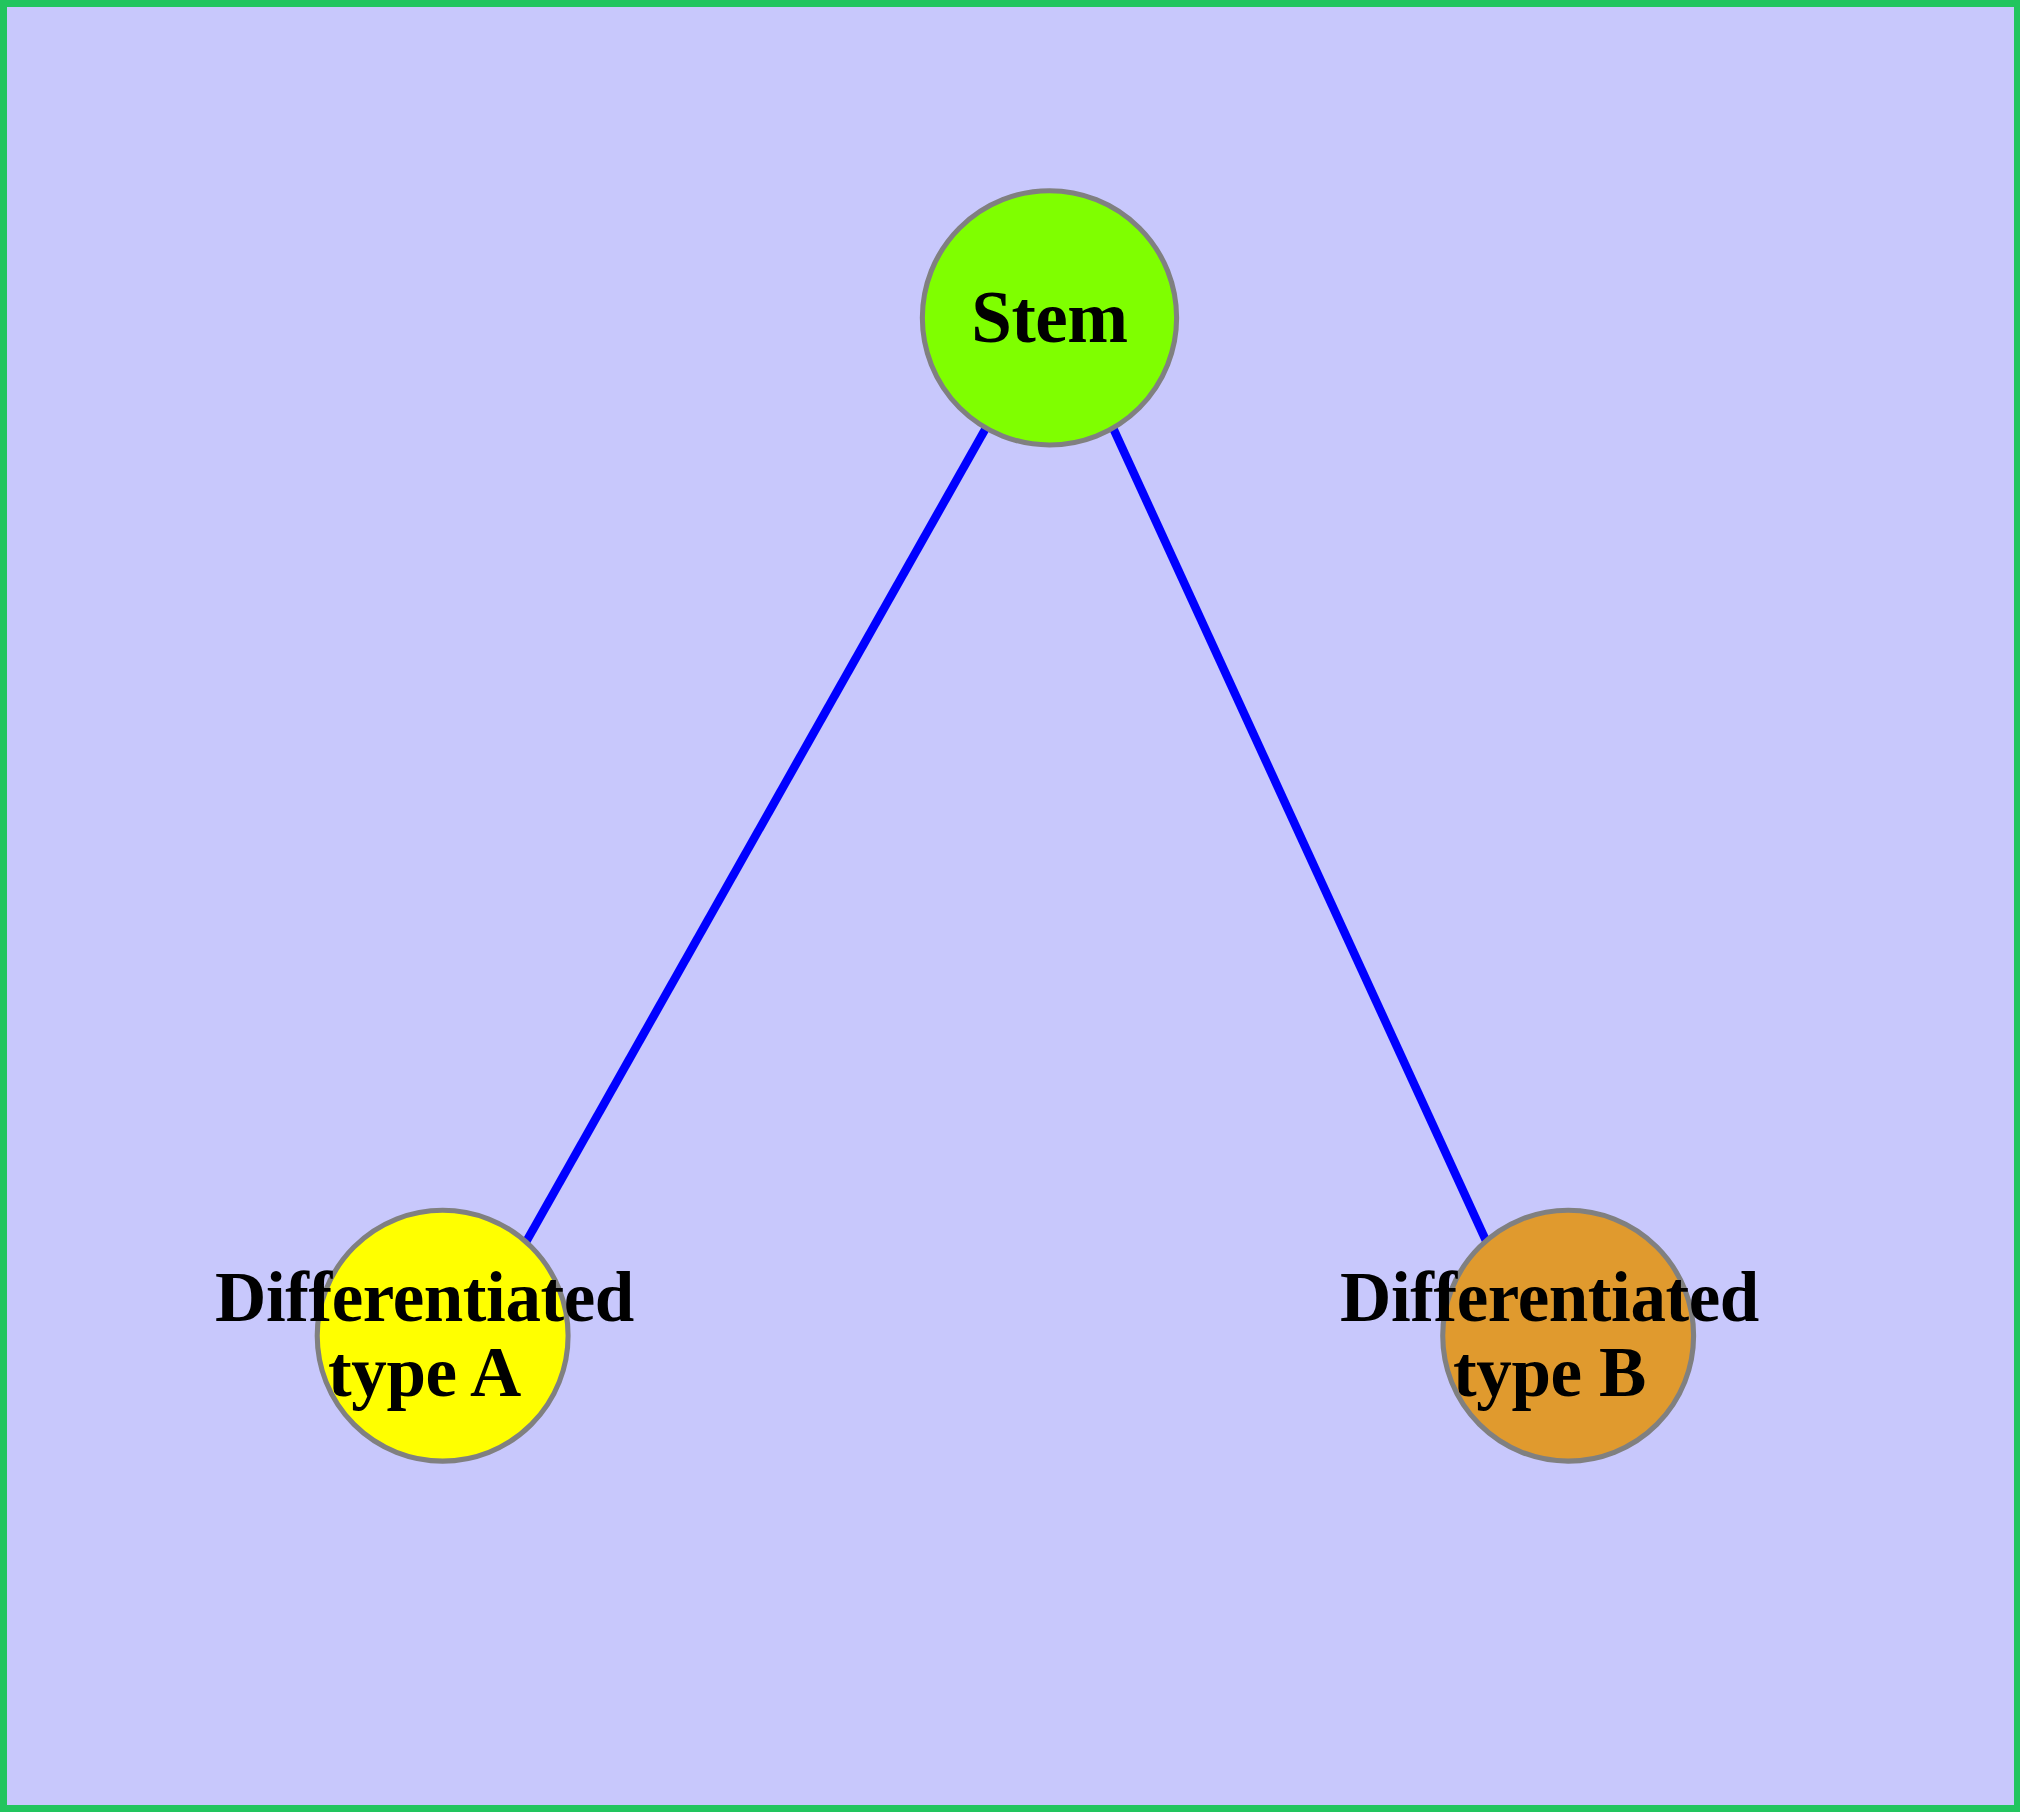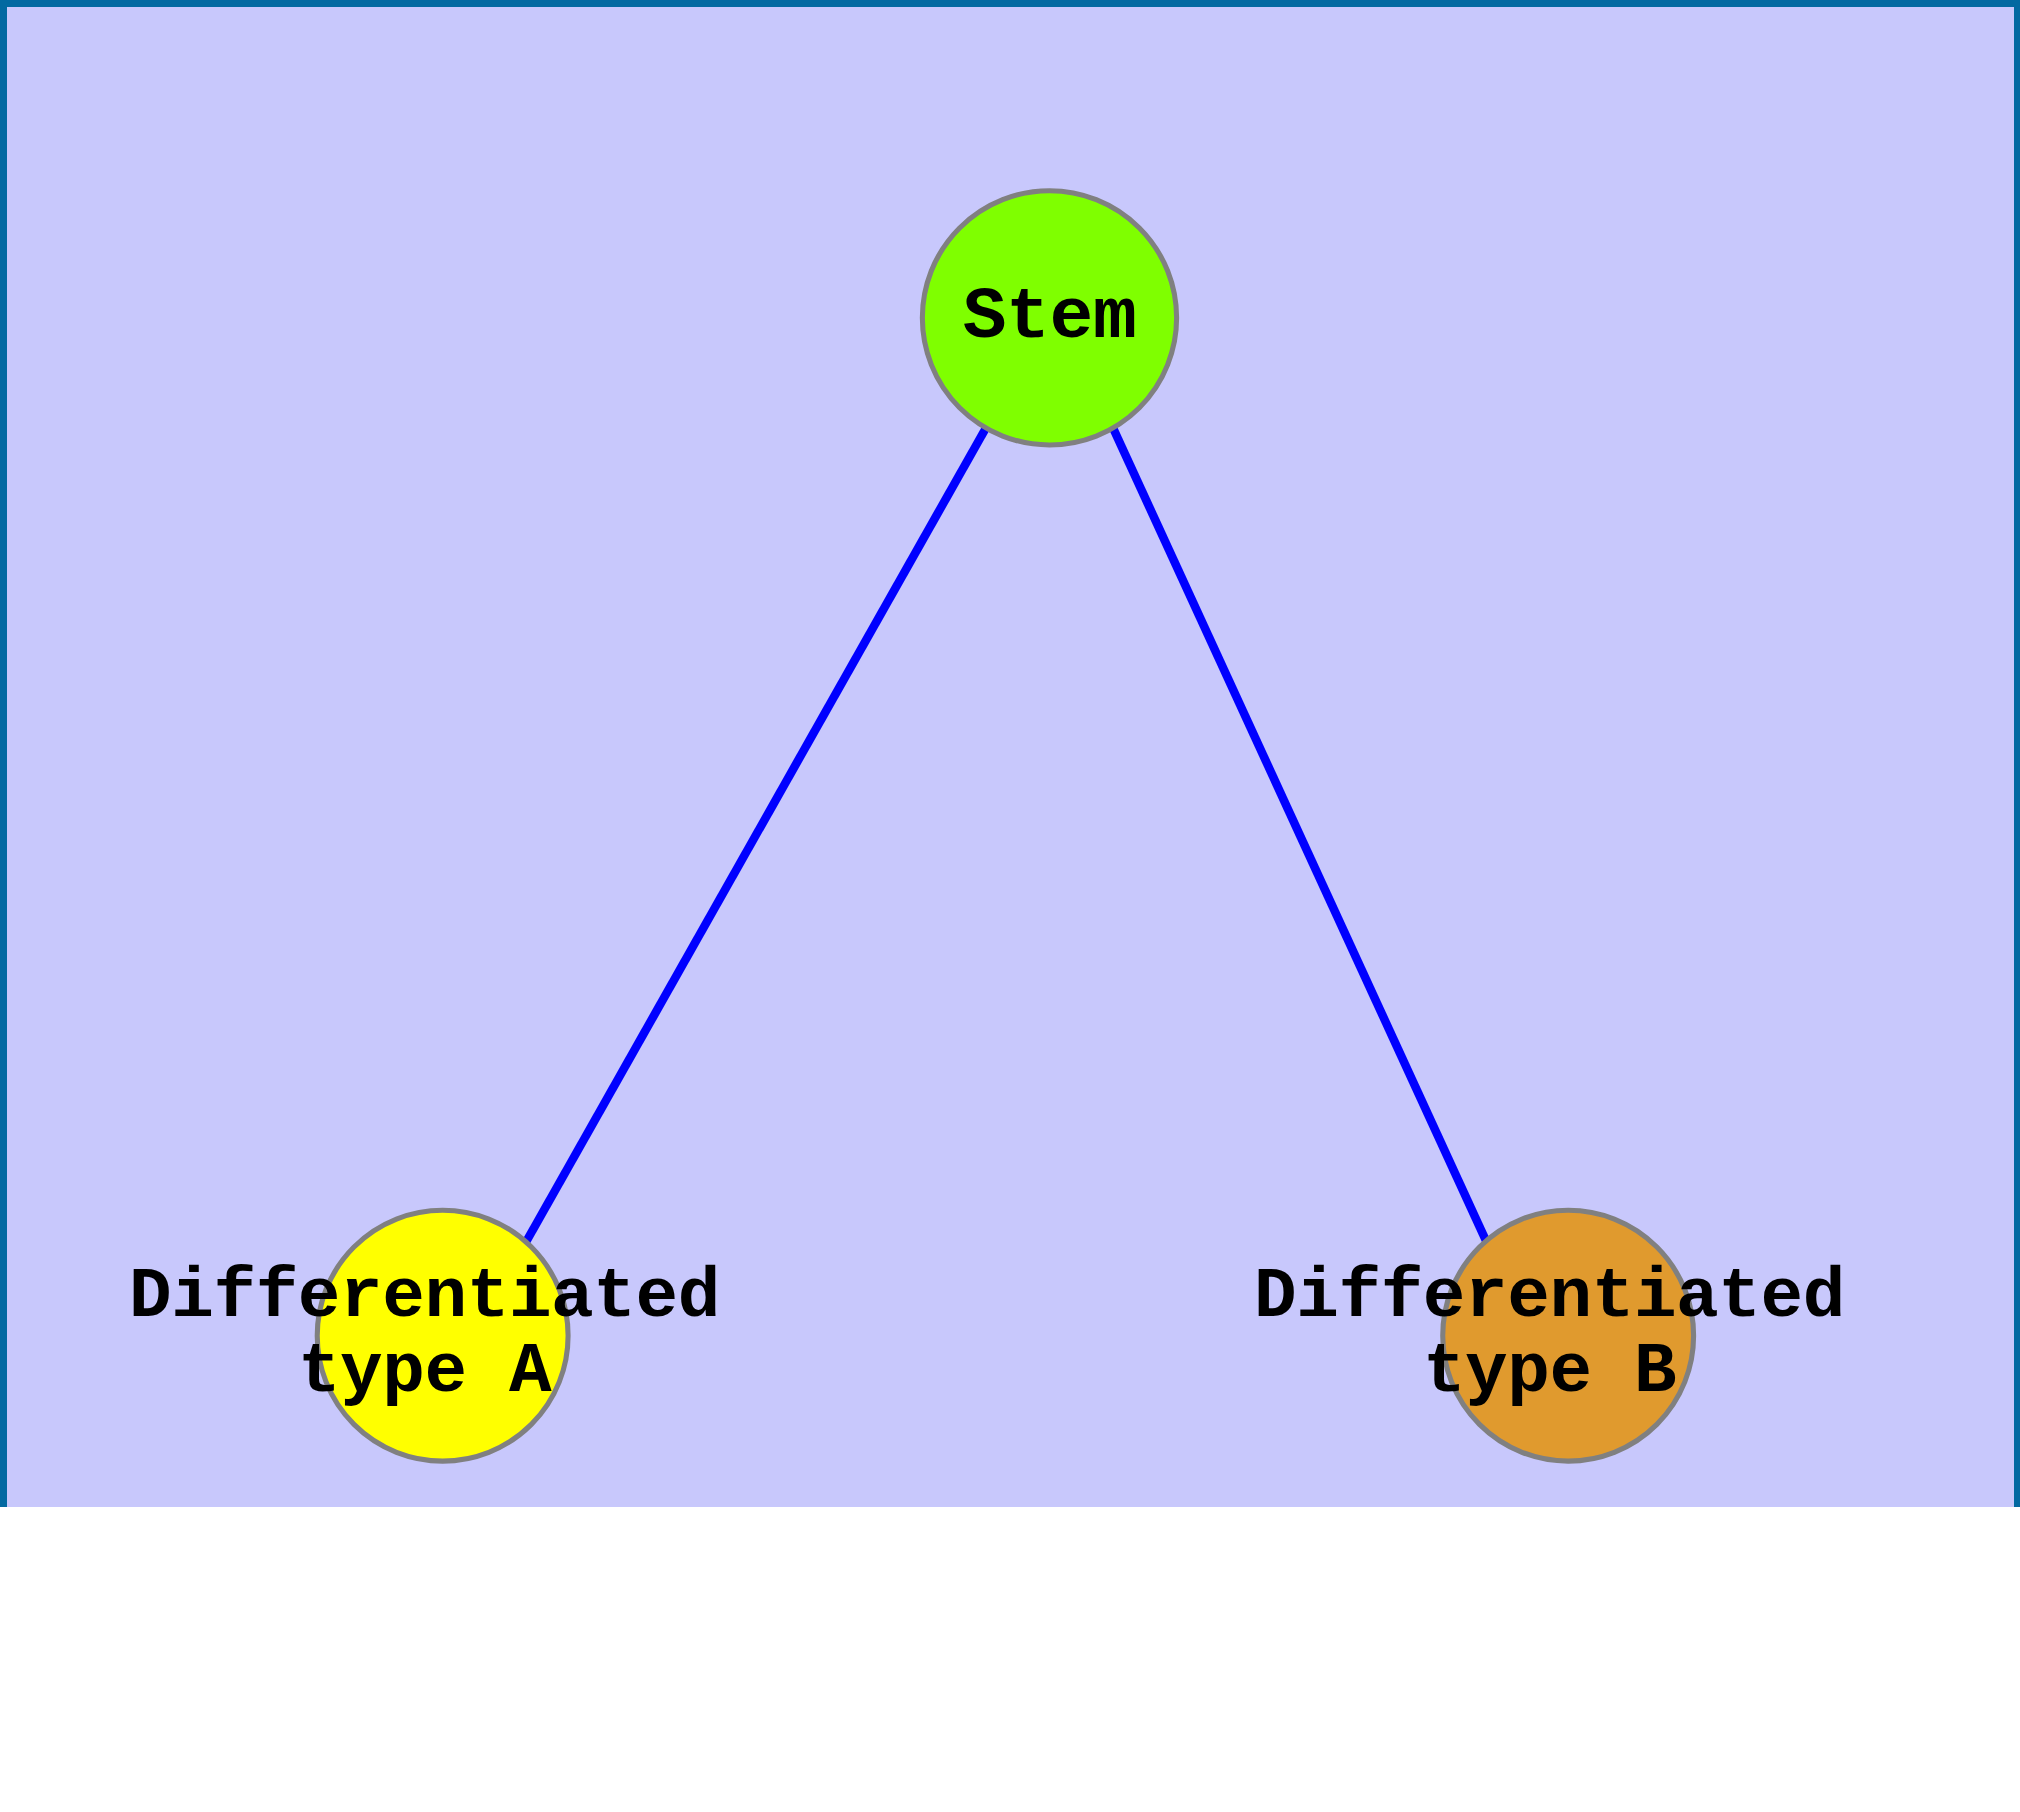--- a/index.html
+++ b/index.html
@@ -3,24 +3,24 @@
 <meta charset="utf-8">
 <style>
   html, body {
     margin: 0;
     padding: 0;
     background: #ffffff;
   }
   #canvas {
     position: relative;
     width: 2021px;
-    height: 1507px;
-    background: #0369a1;
+    height: 1812px;
+    background: #22c55e;
     overflow: hidden;
-    font-family: Liberation Mono, monospace;
+    font-family: Liberation Serif, serif;
   }
   #plot-area {
     position: absolute;
     left: 6.8px;
     top: 6.8px;
     width: 2007px;
     height: 1798px;
     background: #c8c8fc;
   }
   #graph-svg {

